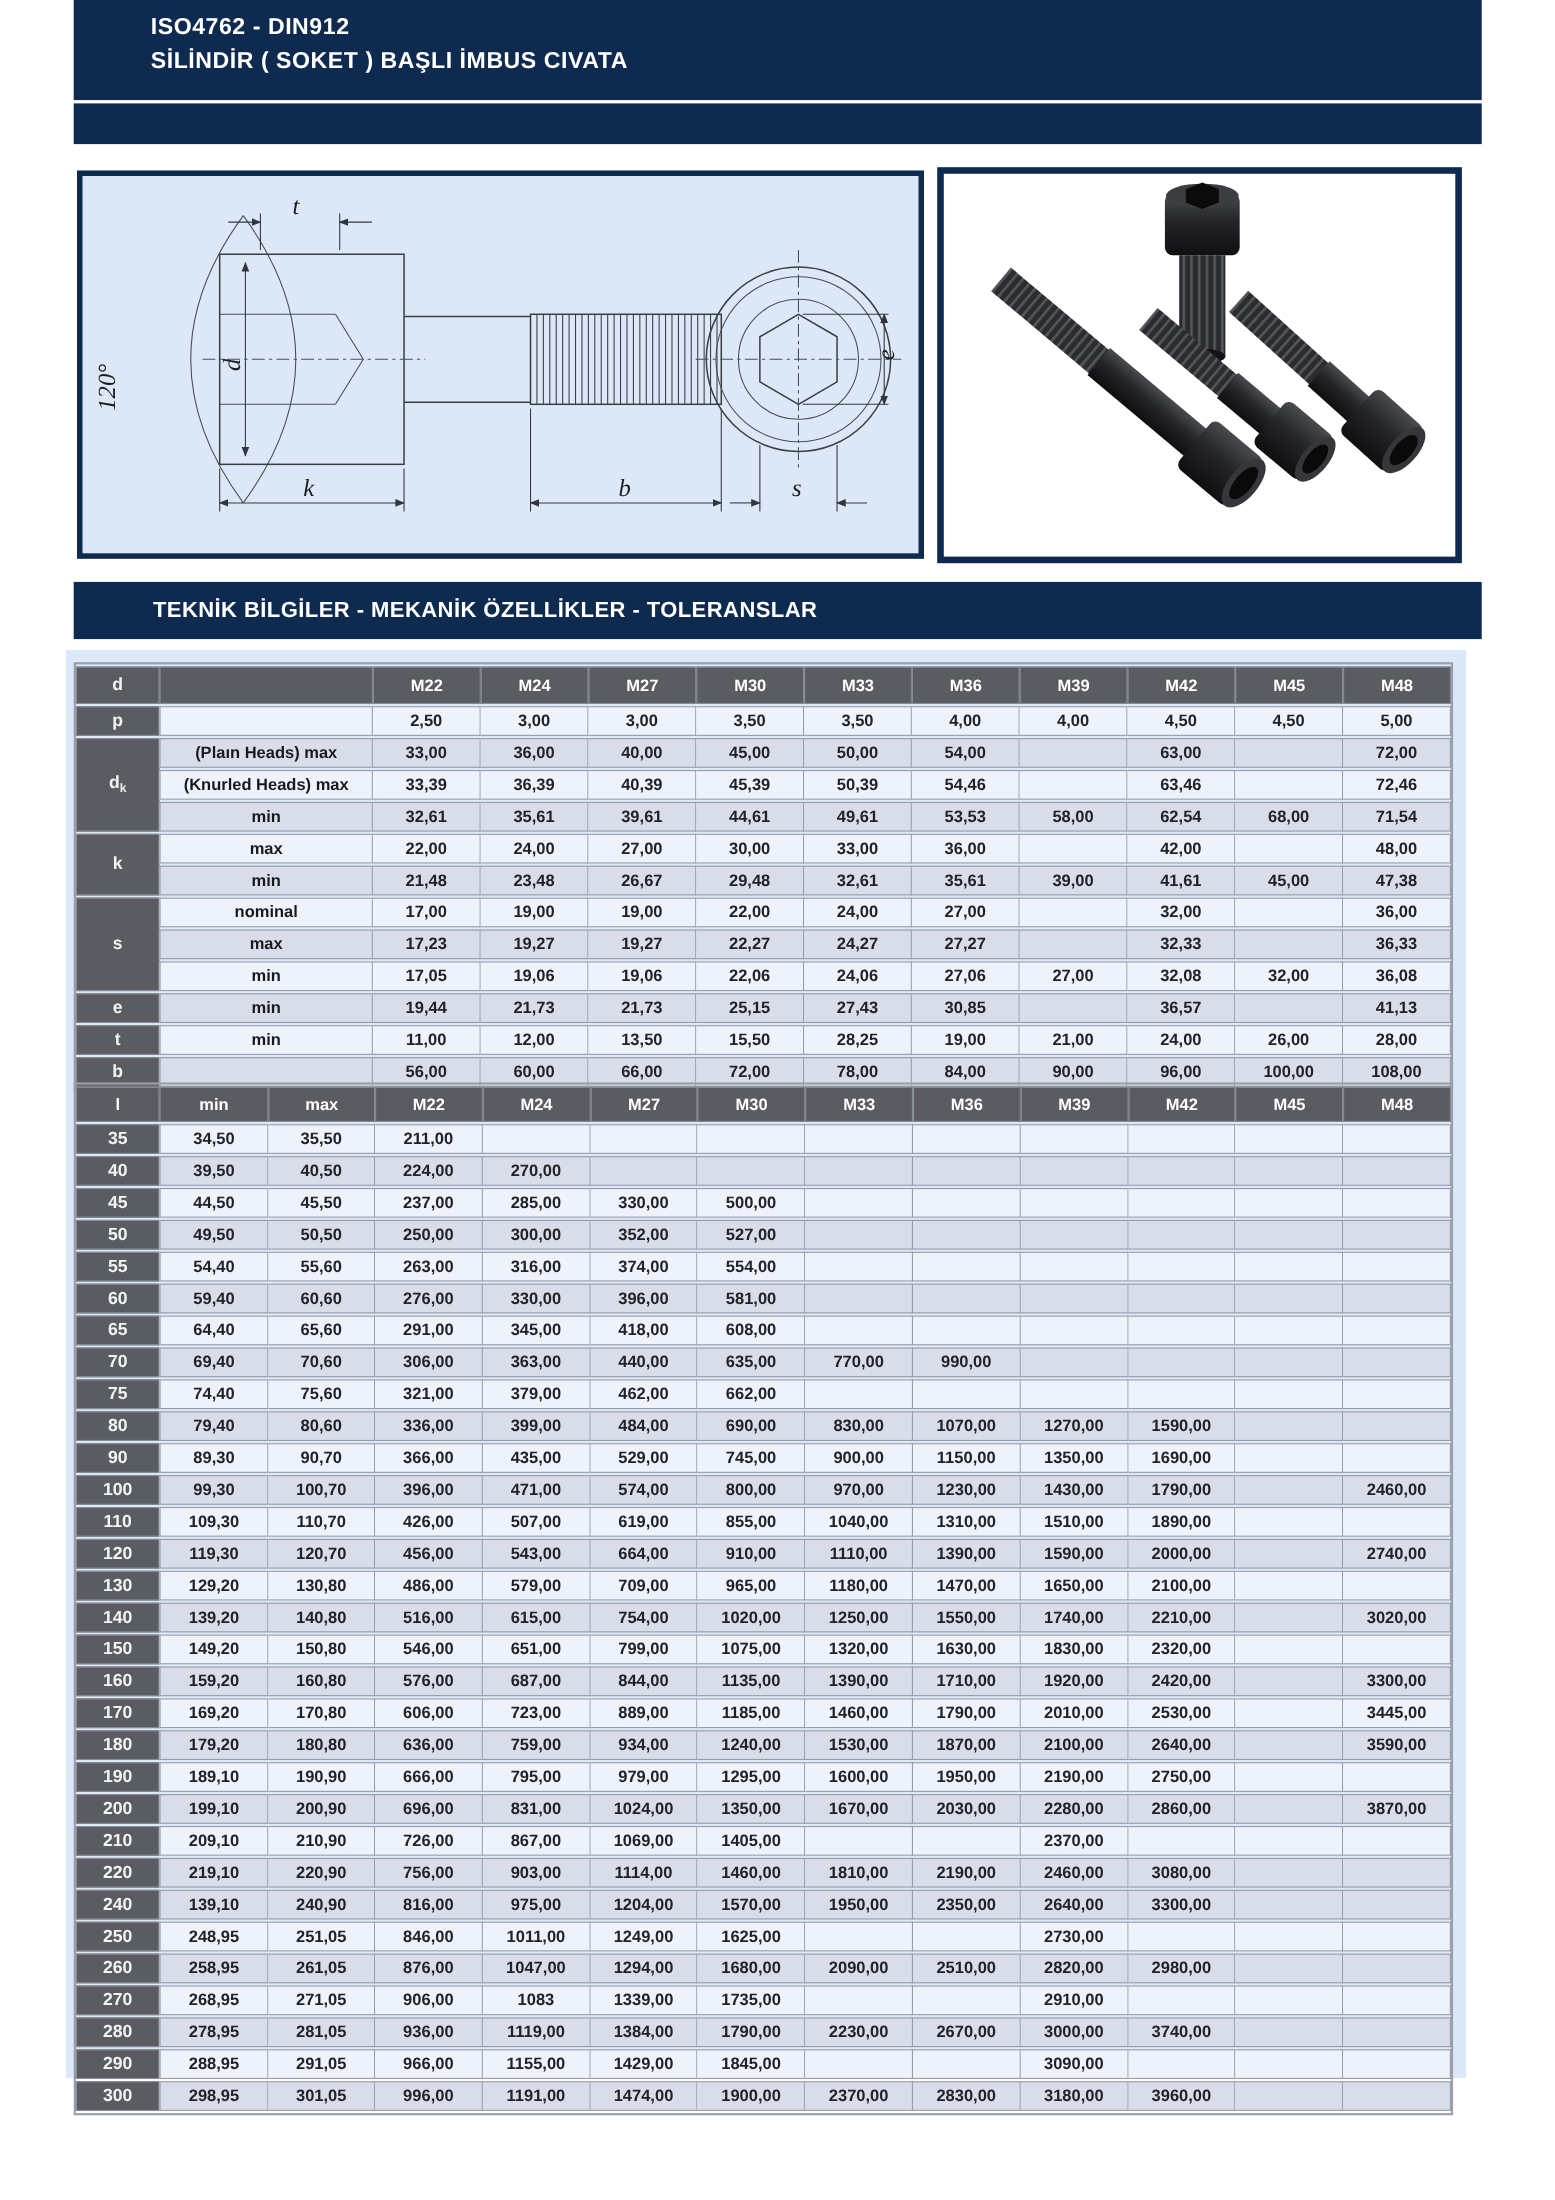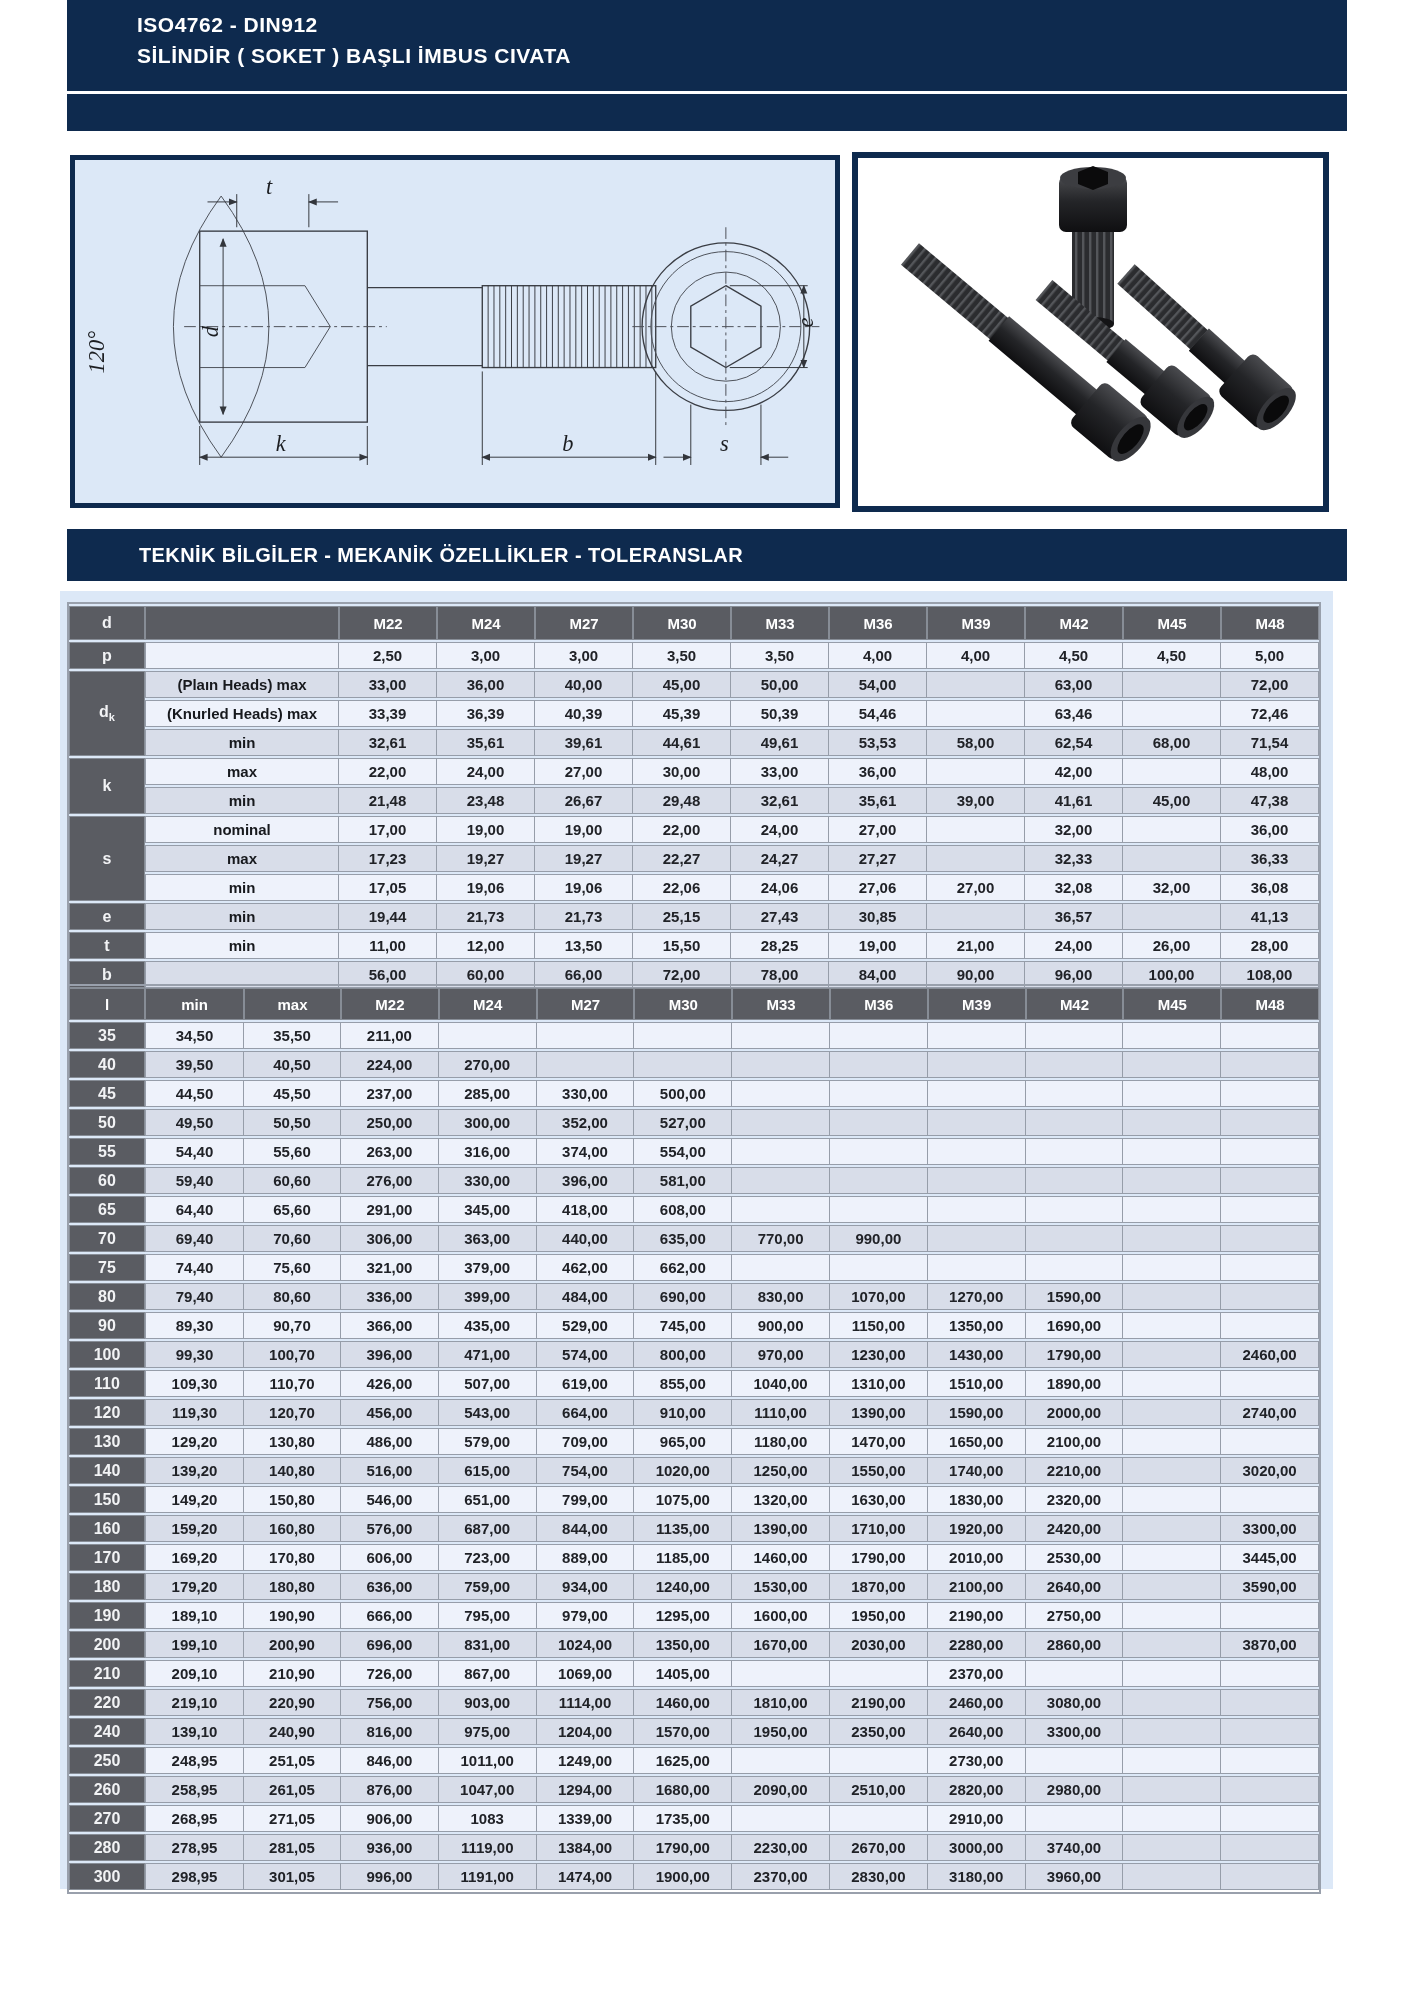--- a/index.html
+++ b/index.html
@@ -870,20 +870,35 @@
             <td>1119,00</td>
             <td>1384,00</td>
             <td>1790,00</td>
             <td>2230,00</td>
             <td>2670,00</td>
             <td>3000,00</td>
             <td>3740,00</td>
             <td></td>
             <td></td>
           </tr>
+          <tr class="light">
+            <th class="rowlab">290</th>
+            <td>288,95</td>
+            <td>291,05</td>
+            <td>966,00</td>
+            <td>1155,00</td>
+            <td>1429,00</td>
+            <td>1845,00</td>
+            <td></td>
+            <td></td>
+            <td>3090,00</td>
+            <td></td>
+            <td></td>
+            <td></td>
+          </tr>
           <tr class="dark">
             <th class="rowlab">300</th>
             <td>298,95</td>
             <td>301,05</td>
             <td>996,00</td>
             <td>1191,00</td>
             <td>1474,00</td>
             <td>1900,00</td>
             <td>2370,00</td>
             <td>2830,00</td>

